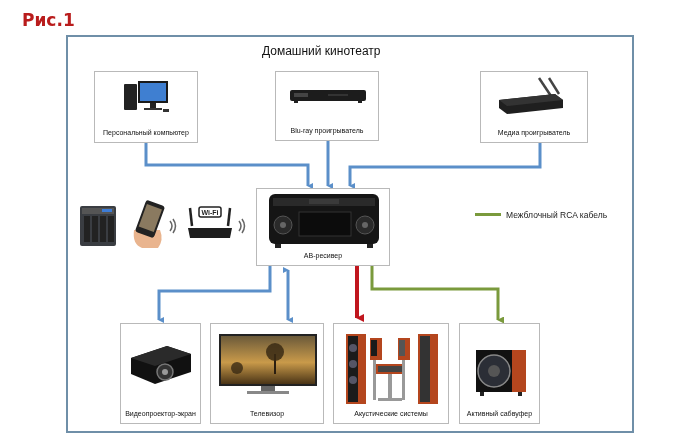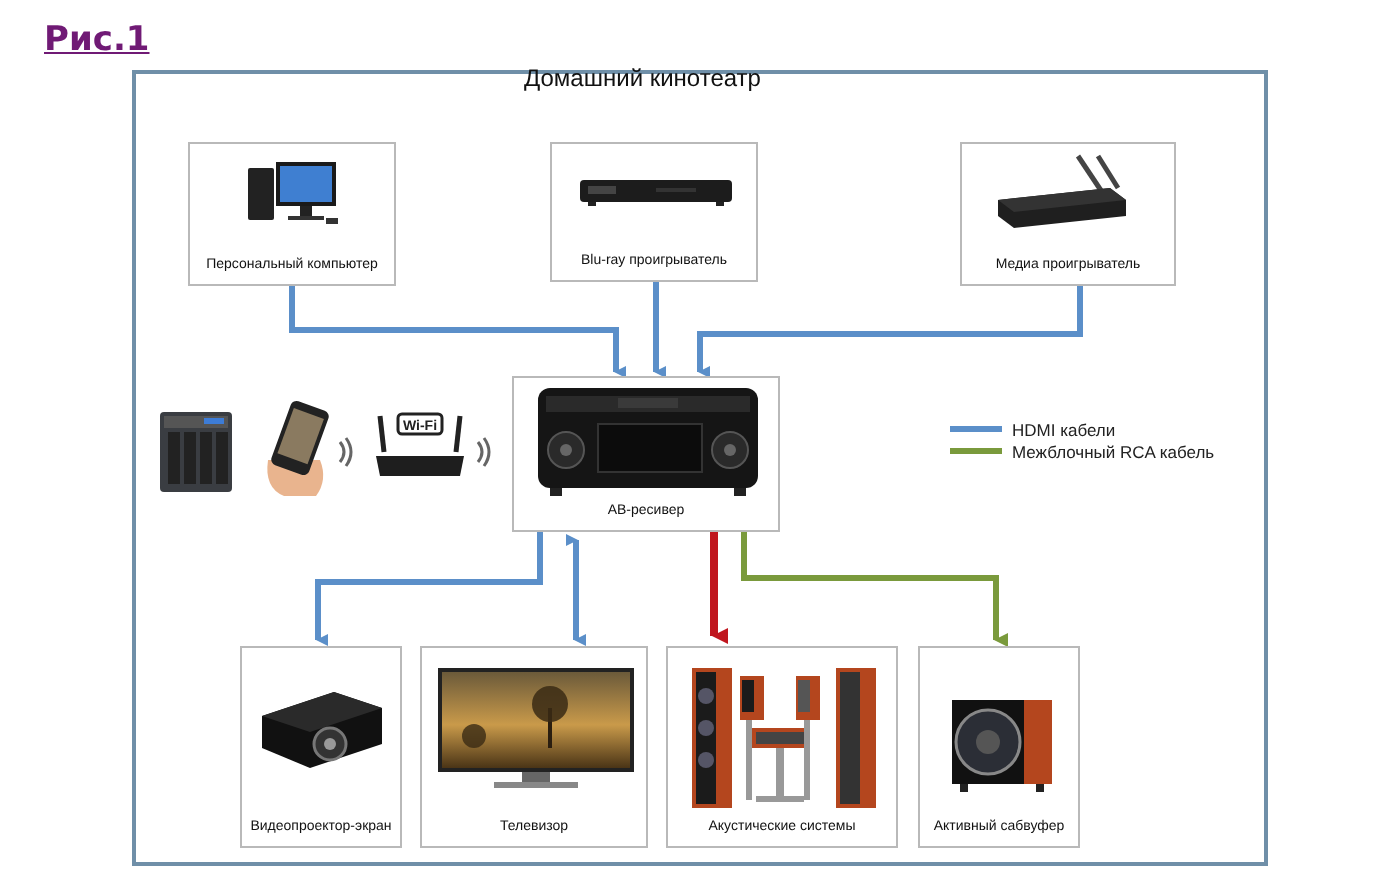--- a/index.html
+++ b/index.html
@@ -1,19 +1,19 @@
 <!DOCTYPE html>
 <html><head>
 <meta charset="utf-8">
 <style>
   html,body{margin:0;padding:0;background:#fff;}
   body{width:693px;height:446px;position:relative;overflow:hidden;font-family:"Liberation Sans",sans-serif;}
-  .fig-label{position:absolute;left:22px;top:10px;font-family:"DejaVu Sans",sans-serif;font-weight:bold;font-size:17px;color:#701a75;text-decoration:underline;}
+  .fig-label{position:absolute;left:22px;top:10px;font-family:"DejaVu Sans",sans-serif;font-weight:bold;font-size:17px;color:#b91c1c;}
   .frame{position:absolute;left:66px;top:35px;width:568px;height:398px;border:2px solid #6f8fa8;box-sizing:border-box;background:#fff;}
-  .title{position:absolute;left:262px;top:32px;font-size:12px;color:#111;}
+  .title{position:absolute;left:262px;top:44px;font-size:12px;color:#111;}
   .box{position:absolute;border:1.5px solid #b9b9b9;background:#fff;box-sizing:border-box;}
   .cap{position:absolute;left:0;right:0;bottom:6px;text-align:center;font-size:7px;color:#111;white-space:nowrap;}
   svg.wires{position:absolute;left:0;top:0;}
   .legend{position:absolute;left:475px;top:209px;font-size:8.5px;color:#222;}
   .legend .row{display:flex;align-items:center;height:11px;}
   .legend .sw{width:26px;height:3px;margin-right:5px;}
   .dev{position:absolute;}
 </style>
 </head>
 <body>
@@ -119,24 +119,20 @@
     <circle cx="100" cy="33" r="9" fill="#2a2a2a" stroke="#555"></circle>
     <circle cx="18" cy="33" r="3" fill="#666"></circle>
     <circle cx="100" cy="33" r="3" fill="#666"></circle>
     <rect x="10" y="52" width="6" height="4" fill="#222"></rect>
     <rect x="102" y="52" width="6" height="4" fill="#222"></rect>
   </svg>
   <div class="cap">AB-ресивер</div>
 </div>
 
 <div class="legend">
-  <div class="row">
-    <span class="sw" style="background:#5b8fc9"></span>
-    <span>HDMI кабели</span>
-  </div>
   <div class="row">
     <span class="sw" style="background:#7a9a3c"></span>
     <span>Межблочный RCA кабель</span>
   </div>
 </div>
 
 <div class="box" style="left:120px;top:323px;width:81px;height:101px;">
   <svg class="dev" style="left:6px;top:14px;" width="68" height="50" viewBox="0 0 68 50">
     <path d="M4,20 L40,8 L64,16 L64,34 L28,46 L4,36 Z" fill="#111"></path>
     <path d="M4,20 L40,8 L64,16 L28,28 Z" fill="#2a2a2a"></path>

